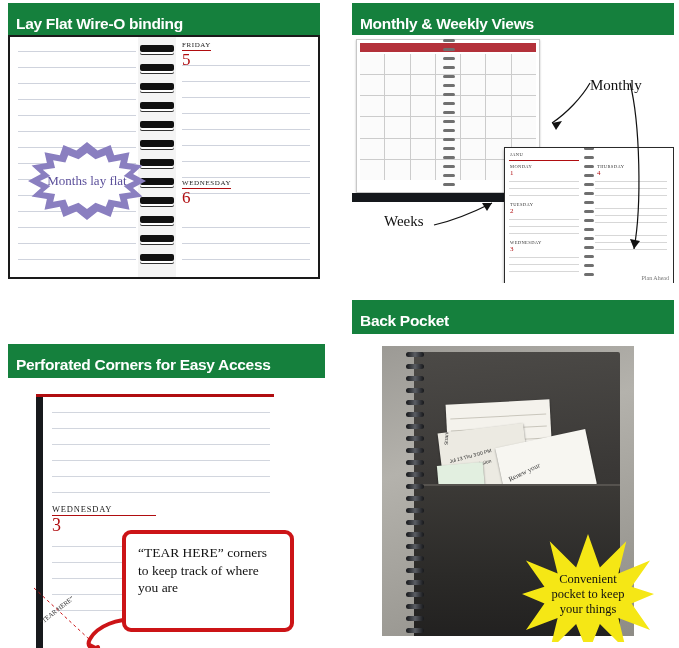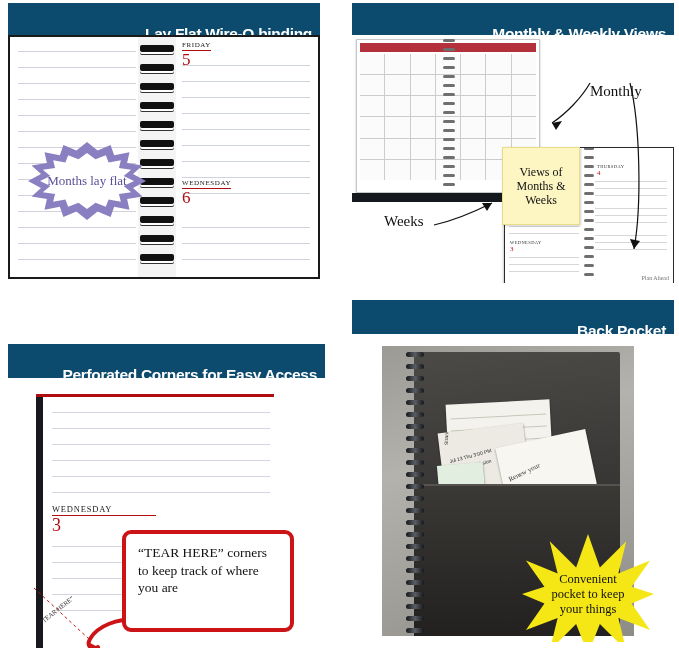--- a/index.html
+++ b/index.html
@@ -18,30 +18,29 @@
     position: relative;
     width: 679px;
     height: 648px;
   }
 
   
   .quad {
     position: absolute;
   }
   .banner {
-    background: #0c4a6e;
+    background: #15803d;
     color: #ffffff;
     font-weight: bold;
     font-size: 15.5px;
     font-family: "Liberation Sans", sans-serif;
-    padding: 22px 8px 6px 8px;
+    padding: 12px 8px 6px 8px;
     letter-spacing: -0.3px;
     white-space: nowrap;
     box-sizing: border-box;
-    text-align: right;
   }
 
   
   #q1 { left: 8px; top: 3px; width: 320px; height: 285px; }
   #q1 .banner { width: 312px; }
   #q1 .photo {
     position: absolute;
     left: 0px; top: 32px;
     width: 312px; height: 244px;
     background: #ffffff;
@@ -638,25 +637,22 @@
 
       <svg width="322" height="248" style="position:absolute;left:0;top:0;pointer-events:none">
         <path d="M238,48 C230,62 215,78 200,88" stroke="#111" stroke-width="1.2" fill="none"></path>
         <path d="M278,48 C288,88 290,170 282,214" stroke="#111" stroke-width="1.2" fill="none"></path>
         <polygon points="282,214 278,204 288,206" fill="#111"></polygon>
         <polygon points="200,88 210,86 204,95" fill="#111"></polygon>
         <path d="M82,190 C100,186 120,178 140,168" stroke="#111" stroke-width="1.2" fill="none"></path>
         <polygon points="140,168 130,168 135,176" fill="#111"></polygon>
       </svg>
 
-      <div class="note-yellow">
-        <span>Views of Months &amp; Weeks</span>
-      </div>
-
-      <div class="lbl-serif" style="left:238px;top:48px">Monthly</div>
+
+      <div class="lbl-serif" style="left:238px;top:42px">Monthly</div>
       <div class="lbl-serif" style="left:32px;top:178px">Weeks</div>
     </div>
   </div>
 
   <div class="quad" id="q3">
     <div class="banner">Perforated Corners for Easy Access</div>
     <div class="stage">
       <div class="perf-page"></div>
       <div class="perf-topline"></div>
 

